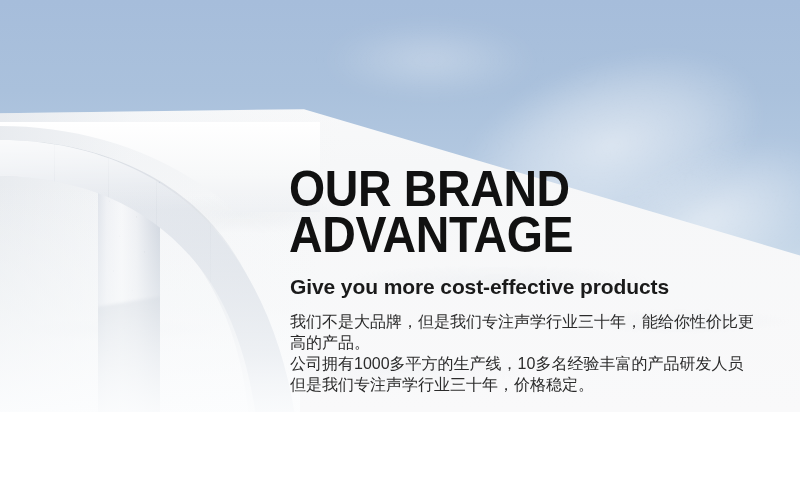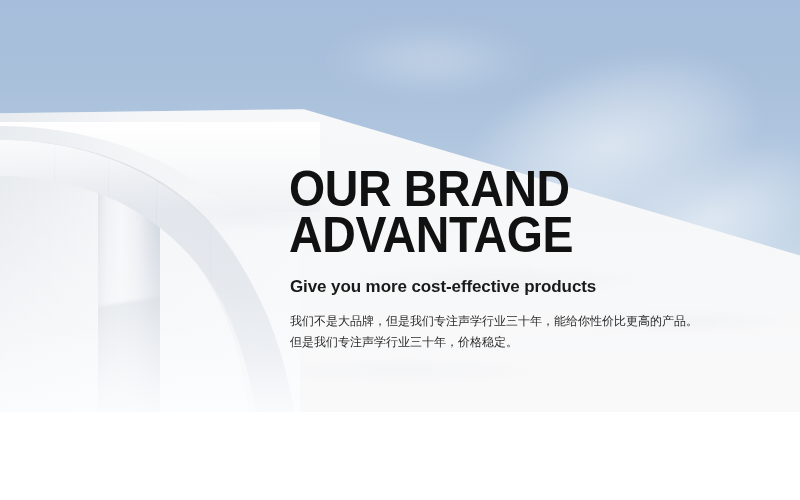--- a/index.html
+++ b/index.html
@@ -245,29 +245,29 @@
     line-height: 46px;
     letter-spacing: -0.4px;
     text-transform: uppercase;
     transform: scaleX(0.93);
     transform-origin: left top;
     white-space: pre-line;
   }
   .subhead {
     margin: 18px 0 0 1px;
     color: #1a1a1a;
-    font-size: 17px;
+    font-size: 21px;
     font-weight: 700;
     letter-spacing: -0.1px;
     line-height: 22px;
   }
   .body-copy {
     margin: 13px 0 0 1px;
     color: #2b2b2b;
-    font-size: 12px;
+    font-size: 16px;
     line-height: 21px;
     font-weight: 400;
   }
   .body-copy p { margin: 0; }
 </style>
 </head>
 <body>
 
 <div id="banner">
 
@@ -300,17 +300,18 @@
   <div class="bottom-fade"></div>
 
   <div class="content">
     <h1 class="headline">OUR BRAND
 ADVANTAGE</h1>
 
     <div class="subhead">Give you more cost-effective products</div>
 
     <div class="body-copy">
       <p>我们不是大品牌，但是我们专注声学行业三十年，能给你性价比更高的产品。</p>
+      <p>公司拥有1000多平方的生产线，10多名经验丰富的产品研发人员</p>
       <p>但是我们专注声学行业三十年，价格稳定。</p>
     </div>
   </div>
 
 </div>
 
 </body></html>

